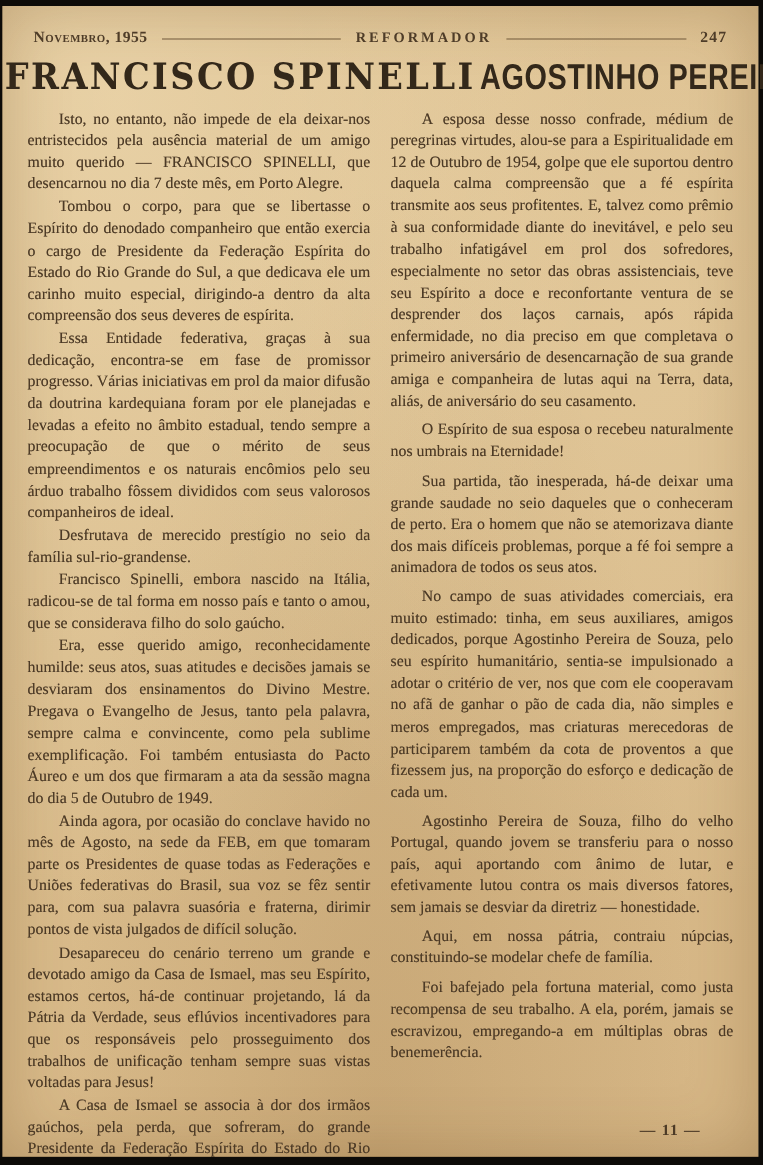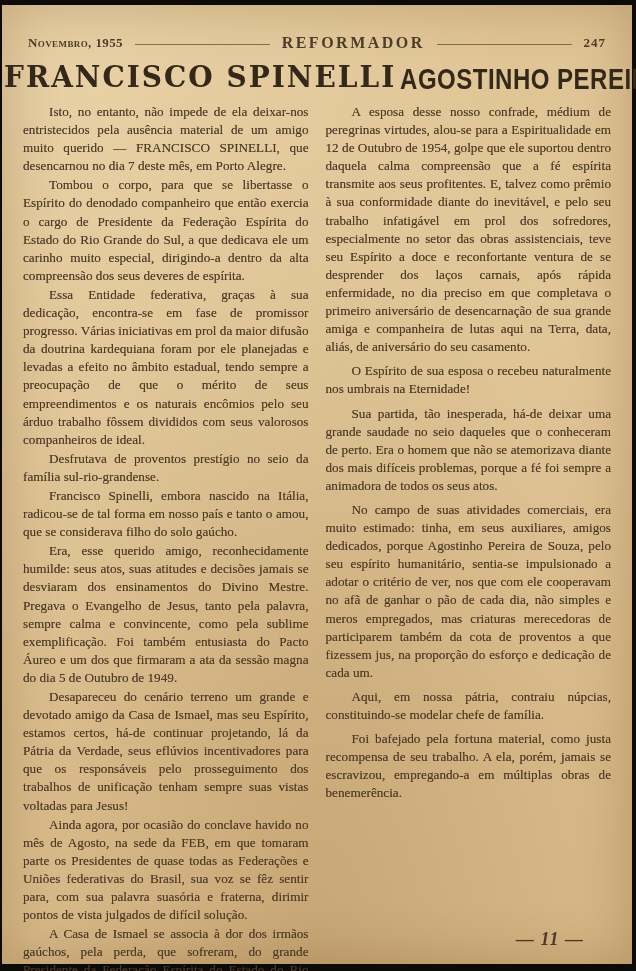--- a/index.html
+++ b/index.html
@@ -30,33 +30,32 @@
 
   
   .running-head {
     display: flex;
     align-items: center;
     padding: 18px 26px 0 26px;
     font-size: 13px;
     letter-spacing: 0.4px;
     color: #4e3c28;
     font-weight: bold;
-    margin-top: 11px;
   }
   .rh-date { font-variant: small-caps; white-space: nowrap; }
   .rh-rule {
     flex: 1 1 auto;
     height: 0;
     border-top: 1.5px solid #6d5638;
     margin: 2px 12px 0 12px;
     opacity: 0.8;
   }
   .rh-masthead {
     letter-spacing: 2.5px;
-    font-size: 16px;
+    font-size: 12px;
     white-space: nowrap;
   }
   .rh-pagenum { white-space: nowrap; letter-spacing: 1px; text-align: right; }
 
   
   .headline-row {
     display: flex;
     padding: 8px 18px 0 2px;
     align-items: flex-end;
   }
@@ -100,25 +99,24 @@
   }
   .col .para { text-indent: 26px; }
   .col-left .para { margin-bottom: 1px; }
   .col-right .para { margin-bottom: 6px; }
 
   
   .page-footer {
     position: absolute;
     right: 48px;
     bottom: 14px;
-    font-size: 18px;
+    font-size: 13px;
     font-weight: bold;
     letter-spacing: 1px;
     color: #4c3a26;
-    font-style: italic;
   }
 </style>
 </head>
 <body>
 
 <div class="scan-frame">
   <div class="paper">
 
     <div class="running-head">
       <span class="rh-date">Novembro, 1955</span>
@@ -131,32 +129,33 @@
     <div class="headline-row">
       <div class="headline headline-left">FRANCISCO SPINELLI</div>
       <div class="headline headline-right">AGOSTINHO PEREIRA DE SOUZA</div>
     </div>
 
     <div class="columns">
       <div class="col col-left">
           <p class="para">Isto, no entanto, não impede de ela deixar-nos entristecidos pela ausência material de um amigo muito querido — FRANCISCO SPINELLI, que desencarnou no dia 7 deste mês, em Porto Alegre.</p>
           <p class="para">Tombou o corpo, para que se libertasse o Espírito do denodado companheiro que então exercia o cargo de Presidente da Federação Espírita do Estado do Rio Grande do Sul, a que dedicava ele um carinho muito especial, dirigindo-a dentro da alta compreensão dos seus deveres de espírita.</p>
           <p class="para">Essa Entidade federativa, graças à sua dedicação, encontra-se em fase de promissor progresso. Várias iniciativas em prol da maior difusão da doutrina kardequiana foram por ele planejadas e levadas a efeito no âmbito estadual, tendo sempre a preocupação de que o mérito de seus empreendimentos e os naturais encômios pelo seu árduo trabalho fôssem divididos com seus valorosos companheiros de ideal.</p>
-          <p class="para">Desfrutava de proventos prestígio no seio da família sul-rio-grandense.</p>
+          <p class="para">Desfrutava de merecido prestígio no seio da família sul-rio-grandense.</p>
           <p class="para">Francisco Spinelli, embora nascido na Itália, radicou-se de tal forma em nosso país e tanto o amou, que se considerava filho do solo gaúcho.</p>
           <p class="para">Era, esse querido amigo, reconhecidamente humilde: seus atos, suas atitudes e decisões jamais se desviaram dos ensinamentos do Divino Mestre. Pregava o Evangelho de Jesus, tanto pela palavra, sempre calma e convincente, como pela sublime exemplificação. Foi também entusiasta do Pacto Áureo e um dos que firmaram a ata da sessão magna do dia 5 de Outubro de 1949.</p>
+          <p class="para">Ainda agora, por ocasião do conclave havido no mês de Agosto, na sede da FEB, em que tomaram parte os Presidentes de quase todas as Federações e Uniões federativas do Brasil, sua voz se fêz sentir para, com sua palavra suasória e fraterna, dirimir pontos de vista julgados de difícil solução.</p>
           <p class="para">Desapareceu do cenário terreno um grande e devotado amigo da Casa de Ismael, mas seu Espírito, estamos certos, há-de continuar projetando, lá da Pátria da Verdade, seus eflúvios incentivadores para que os responsáveis pelo prosseguimento dos trabalhos de unificação tenham sempre suas vistas voltadas para Jesus!</p>
-          <p class="para">Ainda agora, por ocasião do conclave havido no mês de Agosto, na sede da FEB, em que tomaram parte os Presidentes de quase todas as Federações e Uniões federativas do Brasil, sua voz se fêz sentir para, com sua palavra suasória e fraterna, dirimir pontos de vista julgados de difícil solução.</p>
           <p class="para">A Casa de Ismael se associa à dor dos irmãos gaúchos, pela perda, que sofreram, do grande Presidente da Federação Espírita do Estado do Rio Grande do Sul.</p>
         </div>
       <div class="col col-right">
           <p class="para">A esposa desse nosso confrade, médium de peregrinas virtudes, alou-se para a Espiritualidade em 12 de Outubro de 1954, golpe que ele suportou dentro daquela calma compreensão que a fé espírita transmite aos seus profitentes. E, talvez como prêmio à sua conformidade diante do inevitável, e pelo seu trabalho infatigável em prol dos sofredores, especialmente no setor das obras assistenciais, teve seu Espírito a doce e reconfortante ventura de se desprender dos laços carnais, após rápida enfermidade, no dia preciso em que completava o primeiro aniversário de desencarnação de sua grande amiga e companheira de lutas aqui na Terra, data, aliás, de aniversário do seu casamento.</p>
           <p class="para">O Espírito de sua esposa o recebeu naturalmente nos umbrais na Eternidade!</p>
           <p class="para">Sua partida, tão inesperada, há-de deixar uma grande saudade no seio daqueles que o conheceram de perto. Era o homem que não se atemorizava diante dos mais difíceis problemas, porque a fé foi sempre a animadora de todos os seus atos.</p>
           <p class="para">No campo de suas atividades comerciais, era muito estimado: tinha, em seus auxiliares, amigos dedicados, porque Agostinho Pereira de Souza, pelo seu espírito humanitário, sentia-se impulsionado a adotar o critério de ver, nos que com ele cooperavam no afã de ganhar o pão de cada dia, não simples e meros empregados, mas criaturas merecedoras de participarem também da cota de proventos a que fizessem jus, na proporção do esforço e dedicação de cada um.</p>
+          <p class="para">Agostinho Pereira de Souza, filho do velho Portugal, quando jovem se transferiu para o nosso país, aqui aportando com ânimo de lutar, e efetivamente lutou contra os mais diversos fatores, sem jamais se desviar da diretriz — honestidade.</p>
           <p class="para">Aqui, em nossa pátria, contraiu núpcias, constituindo-se modelar chefe de família.</p>
           <p class="para">Foi bafejado pela fortuna material, como justa recompensa de seu trabalho. A ela, porém, jamais se escravizou, empregando-a em múltiplas obras de benemerência.</p>
         </div>
     </div>
 
     <div class="page-footer">— 11 —</div>
 
   </div>
 </div>
 

